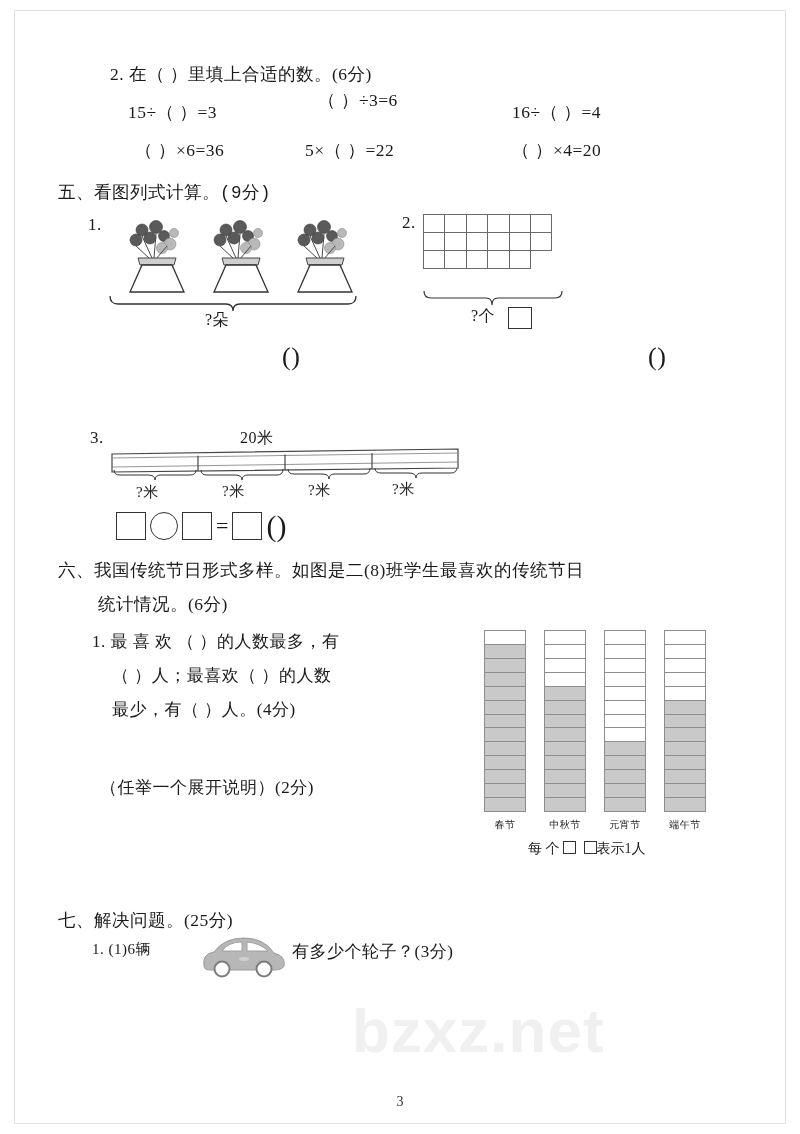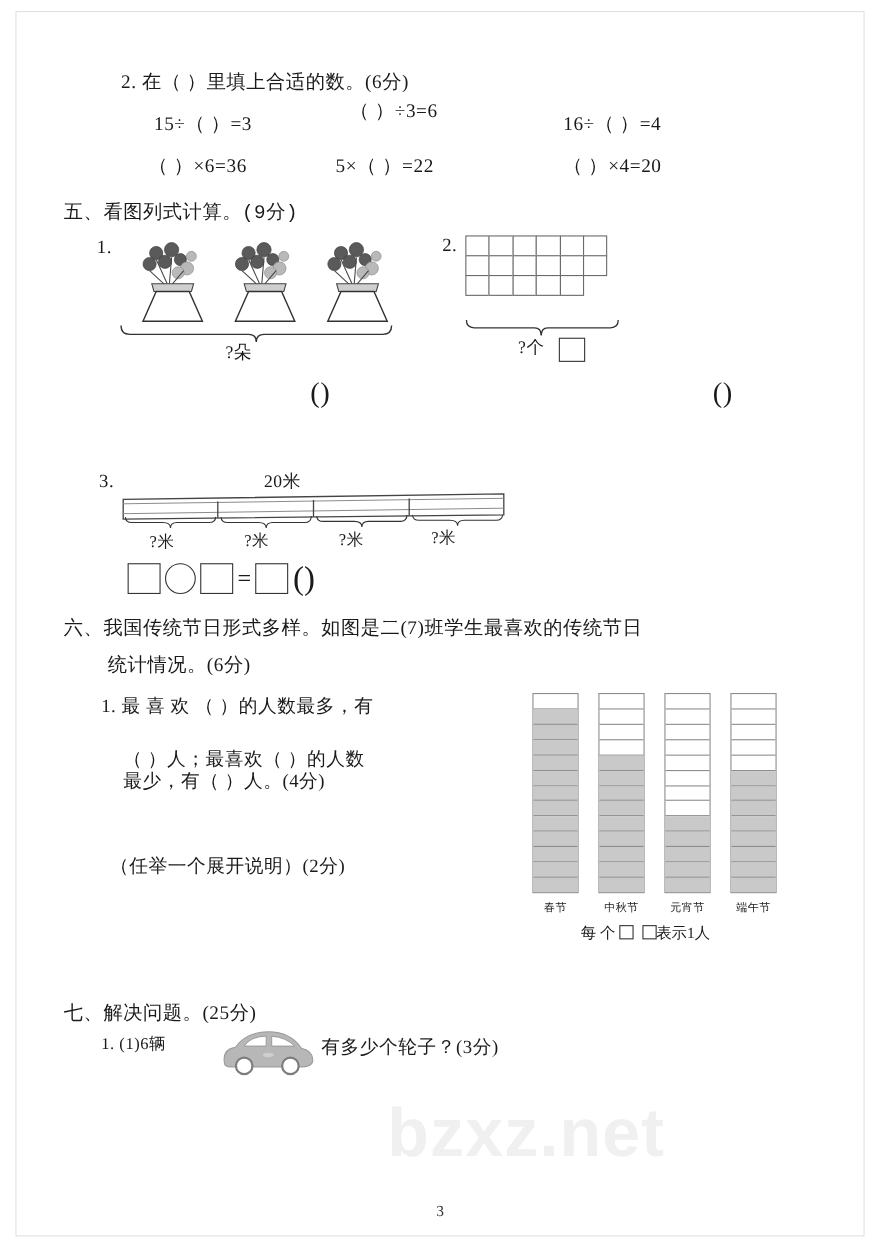--- a/index.html
+++ b/index.html
@@ -56,21 +56,21 @@
   .car{position:absolute;}
 </style>
 </head>
 <body>
 
 <div class="sheet">
   <div class="page-border"></div>
 
   <div class="txt cjk" style="left:110px;top:62px;">2. 在（      ）里填上合适的数。(6分)</div>
 
-  <div class="txt num" style="left:140px;top:100px;">15÷（      ）=3</div>
+  <div class="txt num" style="left:128px;top:100px;">15÷（      ）=3</div>
   <div class="txt num" style="left:318px;top:88px;">（      ）÷3=6</div>
   <div class="txt num" style="left:512px;top:100px;">16÷（      ）=4</div>
 
   <div class="txt num" style="left:135px;top:138px;">（      ）×6=36</div>
   <div class="txt num" style="left:305px;top:138px;">5×（      ）=22</div>
   <div class="txt num" style="left:512px;top:138px;">（      ）×4=20</div>
 
   <div class="txt cjk" style="left:58px;top:180px;font-family:Liberation Mono, monospace;">五、看图列式计算。(9分)</div>
 
   <div class="txt num" style="left:88px;top:215px;font-size:17px;">1.</div>
@@ -216,25 +216,25 @@
 
   <div style="position:absolute;left:116px;top:512px;">
     <span class="ebox"></span>
     <span class="ecirc"></span>
     <span class="ebox"></span>
     <span style="font-size:22px;vertical-align:middle;">=</span>
     <span class="ebox"></span>
     <span class="paren">()</span>
   </div>
 
-  <div class="txt cjk" style="left:58px;top:558px;">六、我国传统节日形式多样。如图是二(7)班学生最喜欢的传统节日</div>
+  <div class="txt cjk" style="left:58px;top:558px;">六、我国传统节日形式多样。如图是二(8)班学生最喜欢的传统节日</div>
   <div class="txt cjk" style="left:98px;top:592px;">统计情况。(6分)</div>
 
   <div class="txt cjk" style="left:92px;top:630px;font-size:17px;">1. 最 喜 欢 （        ）的人数最多，有</div>
-  <div class="txt cjk" style="left:112px;top:664px;font-size:17px;margin-top:14px;">（     ）人；最喜欢（        ）的人数</div>
+  <div class="txt cjk" style="left:112px;top:664px;font-size:17px;">（     ）人；最喜欢（        ）的人数</div>
   <div class="txt cjk" style="left:112px;top:698px;font-size:17px;">最少，有（     ）人。(4分)</div>
 
   <div class="txt cjk" style="left:100px;top:776px;font-size:17px;">（任举一个展开说明）(2分)</div>
 
   <div class="chart" id="bar-chart" style="left:484px;top:630px;width:230px;height:182px;">
       <div class="bar" style="left: 0px; height: 182px;">
         <div class="cell"></div>
         <div class="cell filled"></div>
         <div class="cell filled"></div>
         <div class="cell filled"></div>

